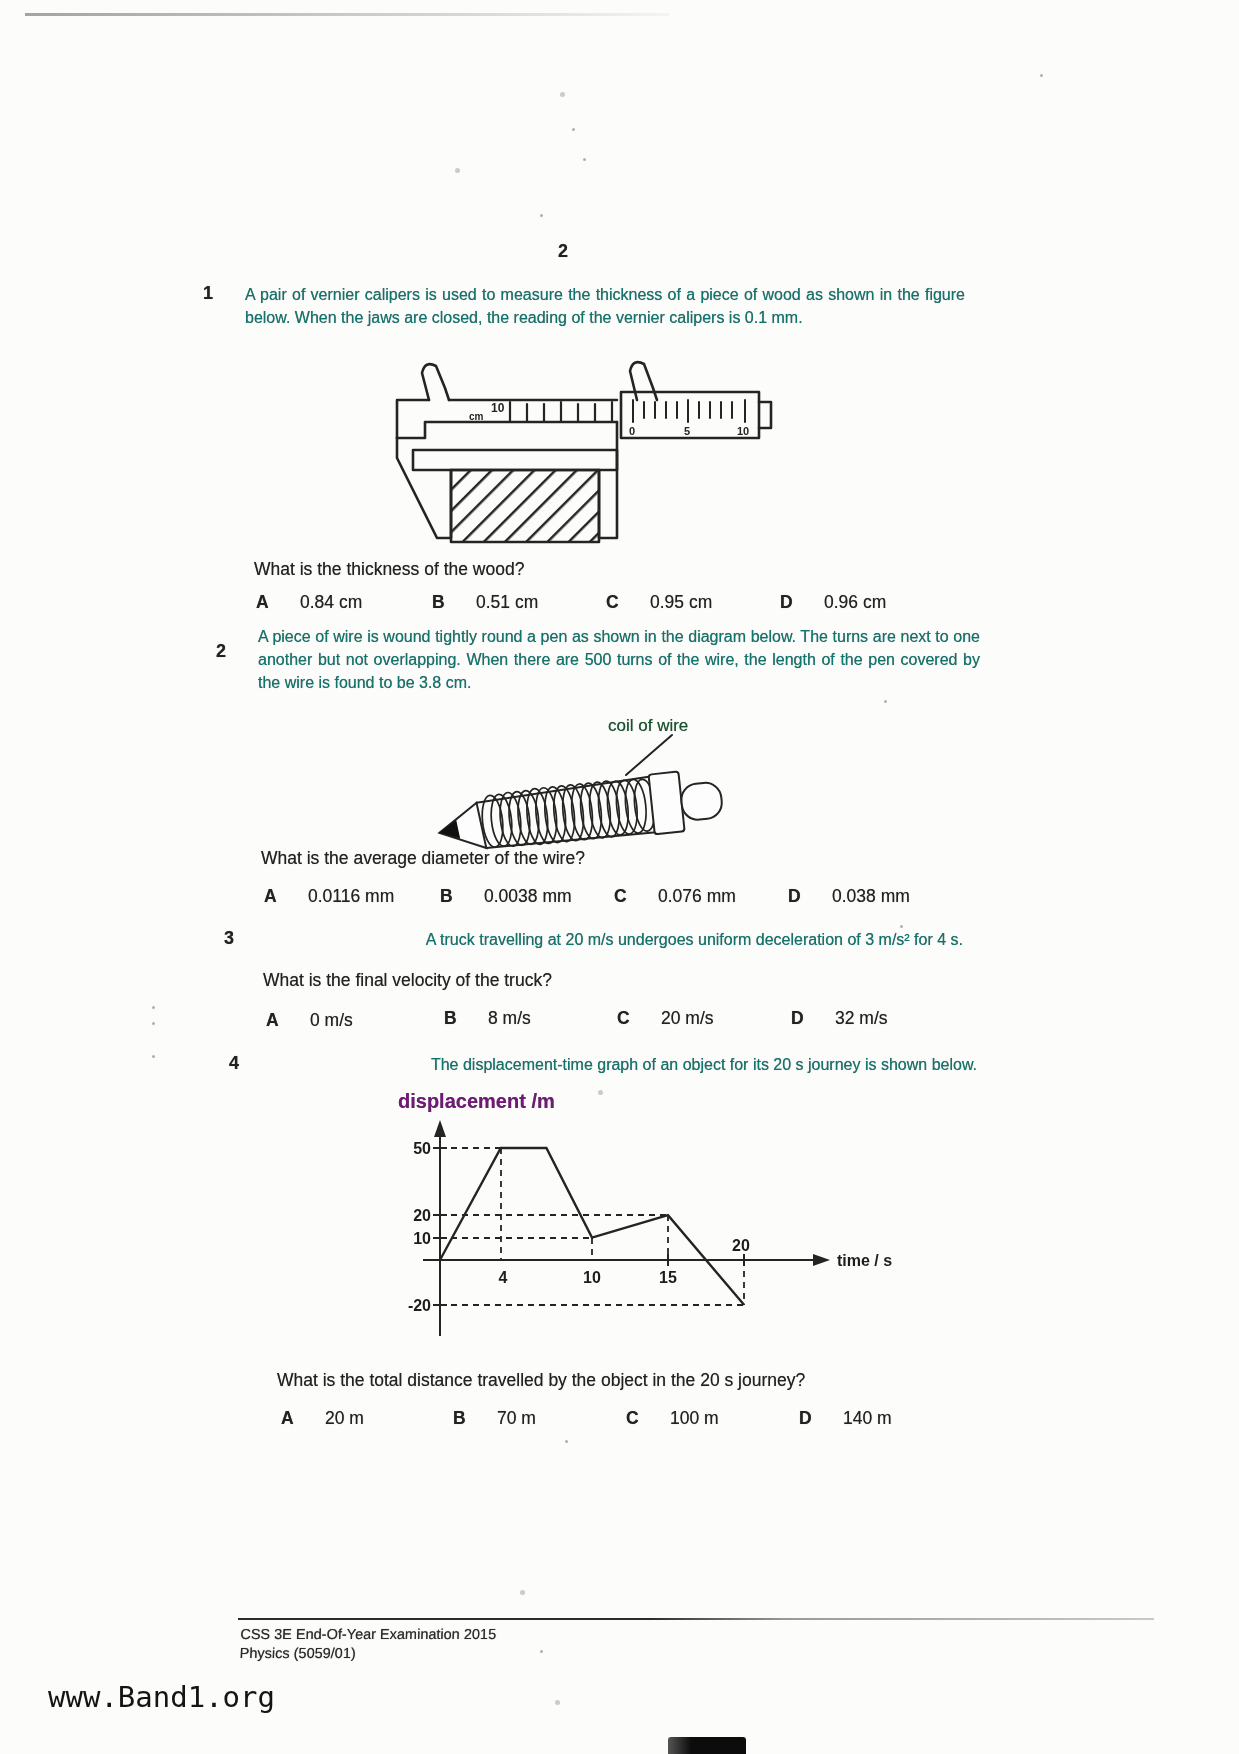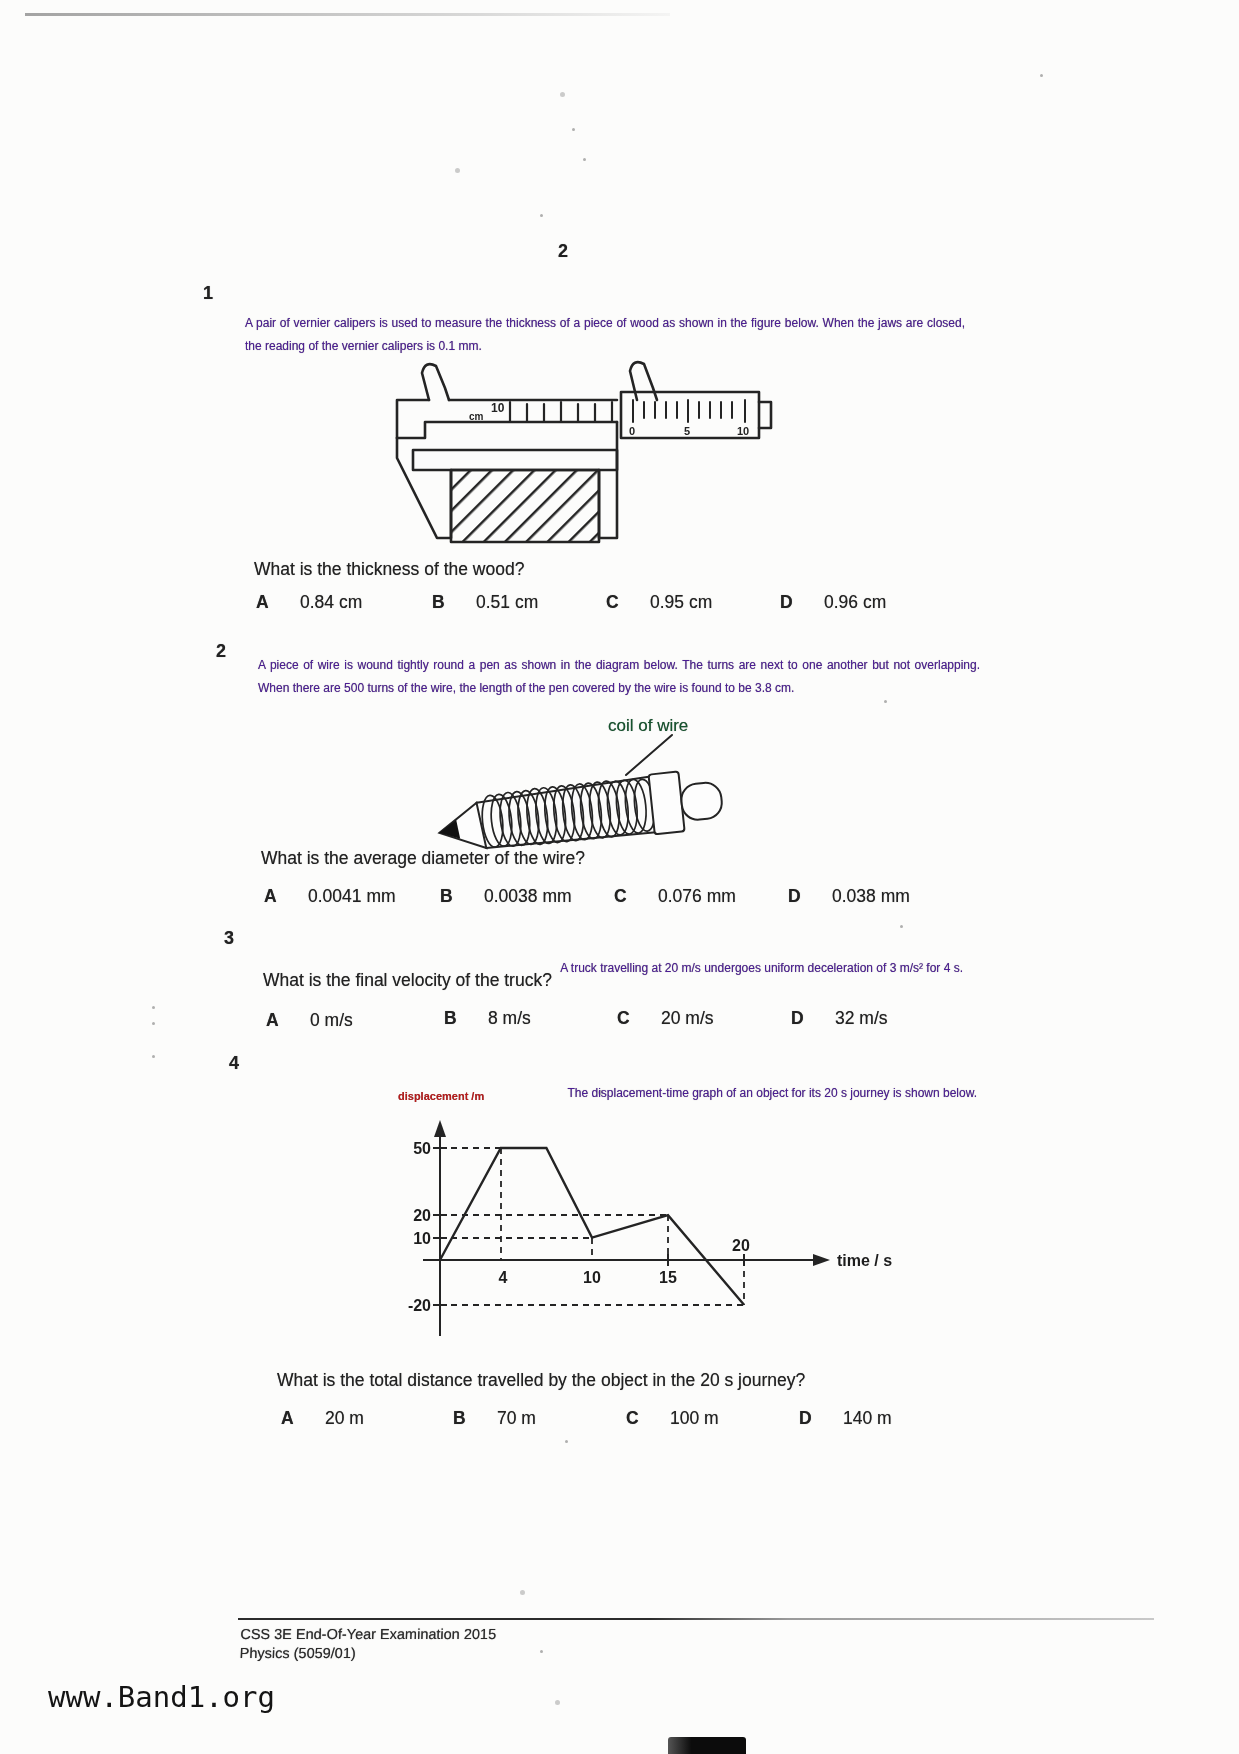--- a/index.html
+++ b/index.html
@@ -5,32 +5,32 @@
   html,body{margin:0;padding:0;}
   body{
     width:1239px;height:1754px;position:relative;overflow:hidden;
     background:#fcfcfb;
     font-family:"Liberation Sans",sans-serif;
     color:#1f1f1f;
   }
   .abs{position:absolute;}
   .qnum{position:absolute;font-size:18px;font-weight:bold;color:#222;
     text-shadow:0 0 .7px rgba(34,34,34,.65);}
-  .qtext{position:absolute;font-size:12px;line-height:23px;color:#4c1d95;
-    text-align:justify;text-shadow:0 0 .7px rgba(34,34,34,.6);margin-top:29px;}
+  .qtext{position:absolute;font-size:16px;line-height:23px;color:#0f766e;
+    text-align:justify;text-shadow:0 0 .7px rgba(34,34,34,.6);}
   .prompt{position:absolute;font-size:17.5px;color:#222;
     text-shadow:0 0 .7px rgba(34,34,34,.6);}
   .opt{position:absolute;font-size:17.5px;color:#222;white-space:nowrap;
     text-shadow:0 0 .7px rgba(34,34,34,.6);}
   .opt .letter{display:inline-block;width:44px;font-weight:bold;}
   .pageno{position:absolute;left:558px;top:241px;font-size:18px;font-weight:600;
     text-shadow:0 0 .7px rgba(34,34,34,.6);}
   .figlabel{position:absolute;font-size:17px;color:#14532d;
     text-shadow:0 0 .7px rgba(34,34,34,.6);}
-  .axis-title{position:absolute;font-size:11px;font-weight:600;color:#b91c1c;
+  .axis-title{position:absolute;font-size:20px;font-weight:600;color:#701a75;
     text-shadow:0 0 .6px rgba(34,34,34,.6);}
   .footer-rule{position:absolute;left:238px;top:1618px;width:916px;height:2px;
     background:linear-gradient(to right,#2c2c2c 0%,#2c2c2c 45%,#9a9a9a 60%,#c9c9c9 100%);}
   .footer-text{position:absolute;left:240px;top:1625px;font-size:14.5px;line-height:19px;
     color:#2a2a2a;text-shadow:0 0 .8px rgba(40,40,40,.7);transform:skewX(-2deg);}
   .watermark{position:absolute;left:48px;top:1680px;font-size:29px;
     font-family:"DejaVu Sans Mono","Liberation Mono",monospace;color:#141414;}
   .black-mark{position:absolute;left:668px;top:1737px;width:78px;height:17px;
     background:linear-gradient(to right,#555,#0c0c0c 30%,#0c0c0c);border-radius:3px 3px 0 0;}
   .topline{position:absolute;left:25px;top:13px;width:645px;height:3px;
@@ -173,21 +173,21 @@
       </g>
       <rect x="232" y="48" width="30" height="60" rx="3" fill="#fdfdfd"></rect>
       <rect x="262" y="62" width="40" height="36" rx="16" fill="#fdfdfd"></rect>
     </g>
   </g>
 </svg>
 
 <div class="prompt" style="left:261px;top:848px">What is the average diameter of the wire?</div>
 
 <div class="opt" style="left:264px;top:886px">
-  <span class="letter">A</span><span class="val">0.0041 mm</span>
+  <span class="letter">A</span><span class="val">0.0116 mm</span>
 </div>
 <div class="opt" style="left:440px;top:886px">
   <span class="letter">B</span><span class="val">0.0038 mm</span>
 </div>
 <div class="opt" style="left:614px;top:886px">
   <span class="letter">C</span><span class="val">0.076 mm</span>
 </div>
 <div class="opt" style="left:788px;top:886px">
   <span class="letter">D</span><span class="val">0.038 mm</span>
 </div>

